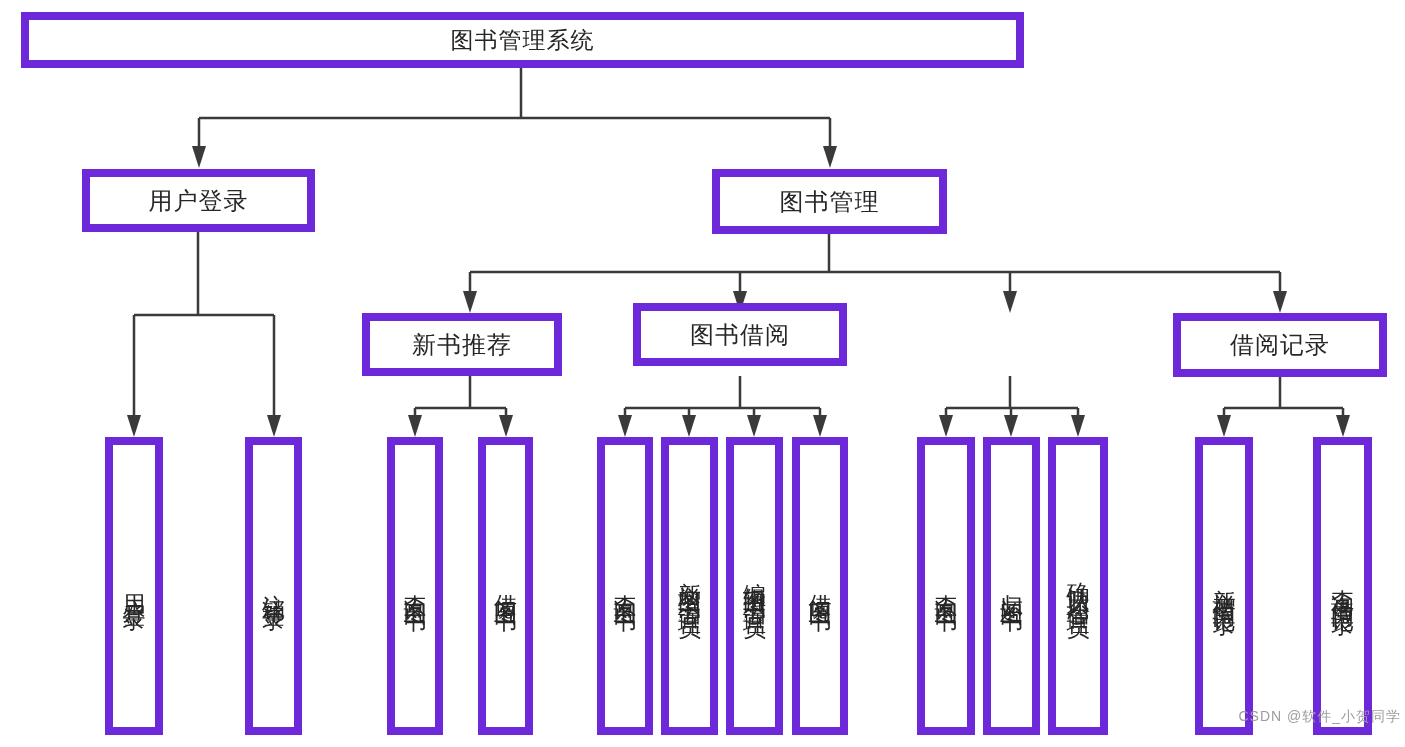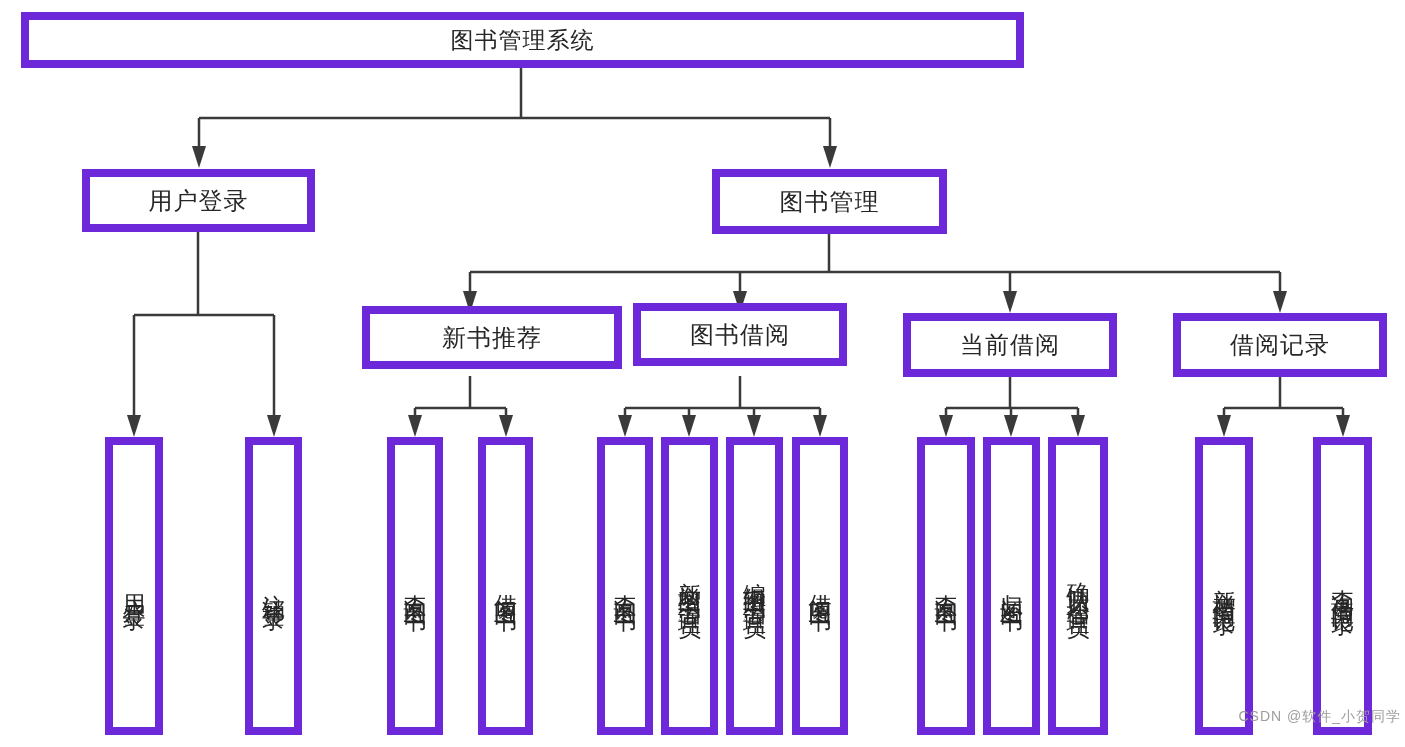--- a/index.html
+++ b/index.html
@@ -111,23 +111,22 @@
       <polygon points="1217,415 1231,415 1224,437" stroke="none"></polygon>
       <polygon points="1336,415 1350,415 1343,437" stroke="none"></polygon>
     </g>
   </svg>
 
   <div class="node hnode root-node" style="left:21px; top:12px; width:1003px; height:56px;">图书管理系统</div>
 
   <div class="node hnode" style="left:82px; top:169px; width:233px; height:63px;">用户登录</div>
   <div class="node hnode" style="left:712px; top:169px; width:235px; height:65px;">图书管理</div>
 
-  <div class="node hnode" style="left:362px; top:306px; width:260px; height:63px;">新书推荐</div>
+  <div class="node hnode" style="left:362px; top:313px; width:200px; height:63px;">新书推荐</div>
   <div class="node hnode" style="left:633px; top:303px; width:214px; height:63px;">图书借阅</div>
-  <div class="node hnode" style="left:903px; top:313px; width:214px; height:64px;">当前借阅</div>
   <div class="node hnode" style="left:1173px; top:313px; width:214px; height:64px;">借阅记录</div>
 
   <div class="node vnode" style="left:105px; top:437px; width:58px; height:298px;">用户登录</div>
   <div class="node vnode" style="left:245px; top:437px; width:57px; height:298px;">注销登录</div>
 
   <div class="node vnode" style="left:387px; top:437px; width:56px; height:298px;">查询图书</div>
   <div class="node vnode" style="left:478px; top:437px; width:55px; height:298px;">借阅图书</div>
 
   <div class="node vnode" style="left:597px; top:437px; width:56px; height:298px;">查询图书</div>
   <div class="node vnode" style="left:661px; top:437px; width:57px; height:298px;">新增图书（管理员）</div>

